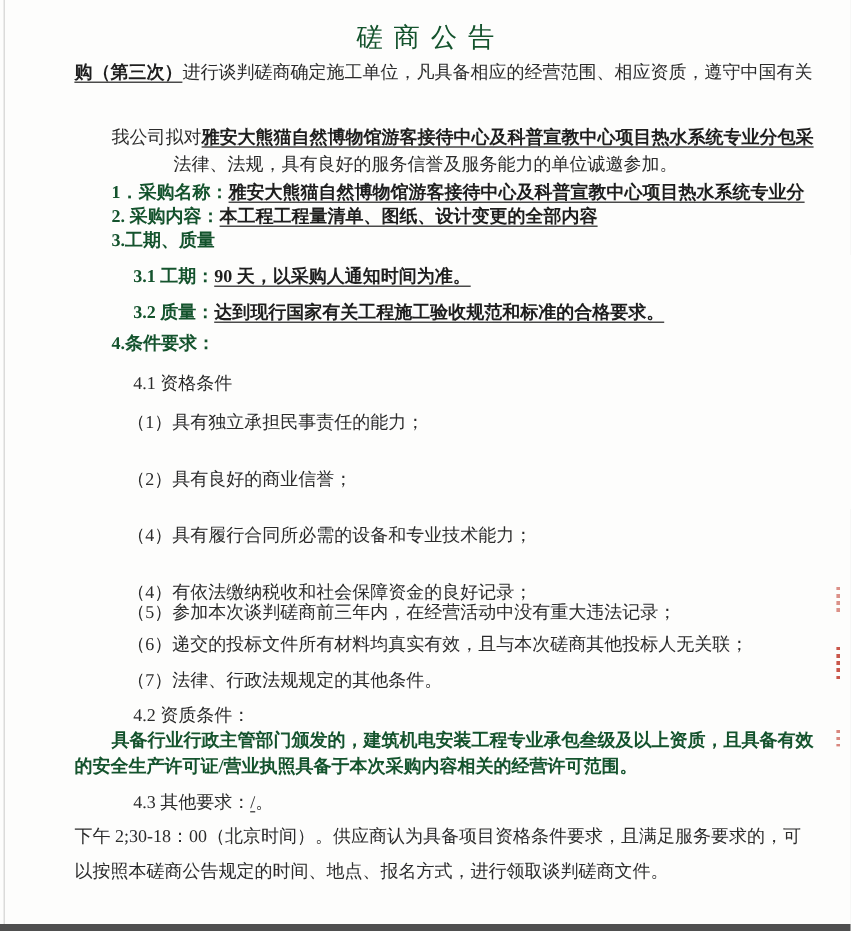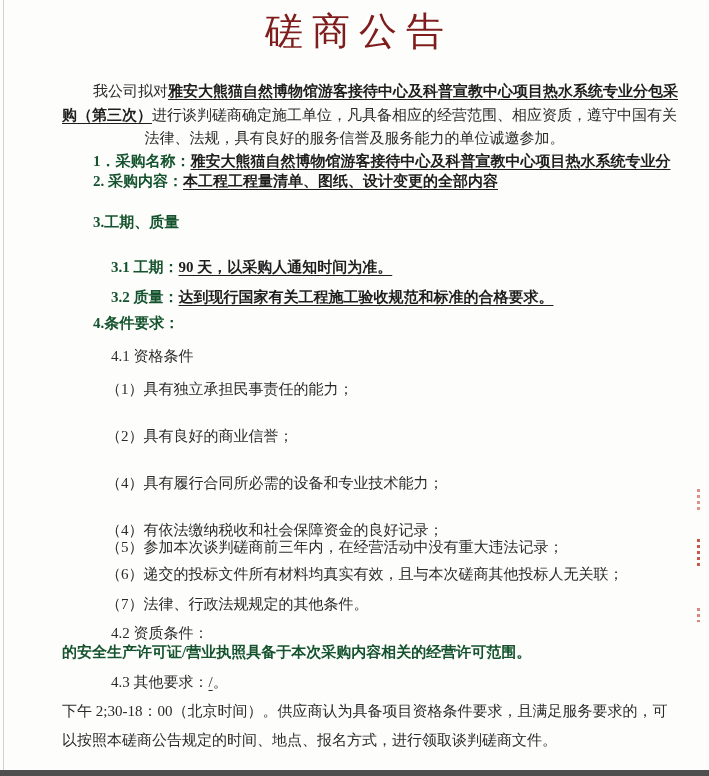--- a/index.html
+++ b/index.html
@@ -11,46 +11,46 @@
     font-family:"Liberation Serif","DejaVu Serif",serif;
     color:#2b2b2b;
     overflow:hidden;
     box-sizing:border-box;
   }
   .content { position:absolute; left:62px; right:62px; top:0; }
 
   .doc-title {
     padding-top:12px;
     text-align:center;
-    font-size:38px;
+    font-size:22px;
     line-height:38px;
     font-weight:500;
     letter-spacing:9px;
-    color:#7f1d1d;
+    color:#14532d;
     text-indent:9px; 
   }
 
   .ln { font-size:15px; line-height:17px; white-space:nowrap; }
   .plh { line-height:23.5px; }          
   .ind2 { padding-left:31px; }          
   .ind3 { padding-left:49px; }          
   .indc { padding-left:44px; }          
   .center { text-align:center; }
 
   .b  { font-weight:700; color:#14532d; }
   .u  { text-decoration:underline; text-decoration-thickness:1px; text-underline-offset:3px; }
   .bu { font-weight:700; color:#1e1e1e; text-decoration:underline; text-decoration-thickness:1.2px; text-underline-offset:3px; }
 
   
   .m-intro1 { margin-top:30px; }
   .m-i1a { margin-top:2px; }
   .m-i1b { margin-top:10px; }
   .m-i2  { margin-top:3px; }
-  .m-i3  { margin-top:24px; }
-  .m-31  { margin-top:28px; }
+  .m-i3  { margin-top:3px; }
+  .m-31  { margin-top:13px; }
   .m-32  { margin-top:13px; }
   .m-4   { margin-top:9px; }
   .m-41  { margin-top:16px; }
   .m-c1  { margin-top:16px; }
   .m-c   { margin-top:30px; }
   .m-c5  { }
   .m-c6  { margin-top:10px; }
   .m-c7  { margin-top:13px; }
   .m-42  { margin-top:12px; }
   .m-q1  { margin-top:2px; }
@@ -81,22 +81,22 @@
 <body>
 
 <div class="page">
 
   <div class="edge-line-left"></div>
 
   <div class="content">
 
     <div class="doc-title">磋商公告</div>
 
+    <div class="ln plh"><span class="bu">购（第三次）</span><span>进行谈判磋商确定施工单位，凡具备相应的经营范围、相应资质，遵守中国有关</span></div>
     <div class="ln plh ind2 m-intro1"><span>我公司拟对</span><span class="bu">雅安大熊猫自然博物馆游客接待中心及科普宣教中心项目热水系统专业分包采</span></div>
-    <div class="ln plh"><span class="bu">购（第三次）</span><span>进行谈判磋商确定施工单位，凡具备相应的经营范围、相应资质，遵守中国有关</span></div>
     <div class="ln plh center">法律、法规，具有良好的服务信誉及服务能力的单位诚邀参加。</div>
 
     <div class="ln ind2 m-i1a"><span class="b">1．采购名称：</span><span class="bu">雅安大熊猫自然博物馆游客接待中心及科普宣教中心项目热水系统专业分</span></div>
 
     <div class="ln ind2 m-i2"><span class="b">2. 采购内容：</span><span class="bu">本工程工程量清单、图纸、设计变更的全部内容</span></div>
 
     <div class="ln ind2 m-i3 b">3.工期、质量</div>
     <div class="ln ind3 m-31"><span class="b">3.1 工期：</span><span class="bu">90 天，以采购人通知时间为准。</span></div>
     <div class="ln ind3 m-32"><span class="b">3.2 质量：</span><span class="bu">达到现行国家有关工程施工验收规范和标准的合格要求。</span></div>
 
@@ -105,20 +105,21 @@
 
     <div class="ln indc m-c1">（1）具有独立承担民事责任的能力；</div>
     <div class="ln indc m-c">（2）具有良好的商业信誉；</div>
     <div class="ln indc m-c">（4）具有履行合同所必需的设备和专业技术能力；</div>
     <div class="ln indc m-c">（4）有依法缴纳税收和社会保障资金的良好记录；</div>
     <div class="ln indc m-c5">（5）参加本次谈判磋商前三年内，在经营活动中没有重大违法记录；</div>
     <div class="ln indc m-c6">（6）递交的投标文件所有材料均真实有效，且与本次磋商其他投标人无关联；</div>
     <div class="ln indc m-c7">（7）法律、行政法规规定的其他条件。</div>
 
     <div class="ln ind3 m-42">4.2 资质条件：</div>
+    <div class="ln qln ind2 m-q1 b">具备行业行政主管部门颁发的，建筑机电安装工程专业承包叁级及以上资质，且具备有效</div>
     <div class="ln qln b">的安全生产许可证/营业执照具备于本次采购内容相关的经营许可范围。</div>
 
     <div class="ln ind3 m-43"><span>4.3 其他要求：</span><span class="u">/</span><span>。</span></div>
 
     <div class="ln fln m-f">下午 2;30-18：00（北京时间）。供应商认为具备项目资格条件要求，且满足服务要求的，可</div>
     <div class="ln fln m-f">以按照本磋商公告规定的时间、地点、报名方式，进行领取谈判磋商文件。</div>
 
   </div>
 
   <div class="red-mark a"></div>

